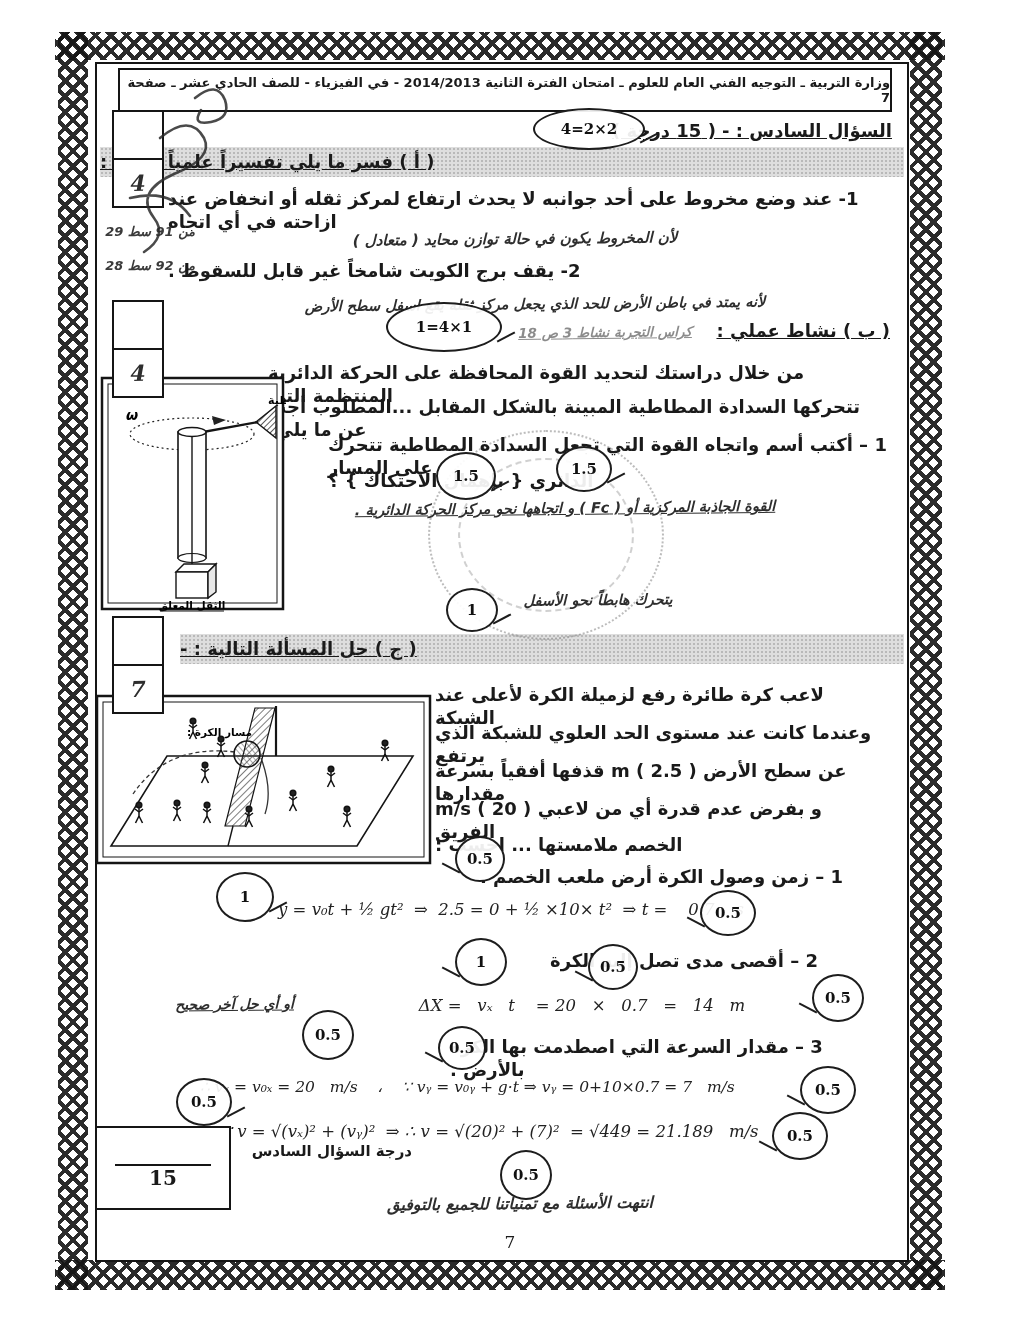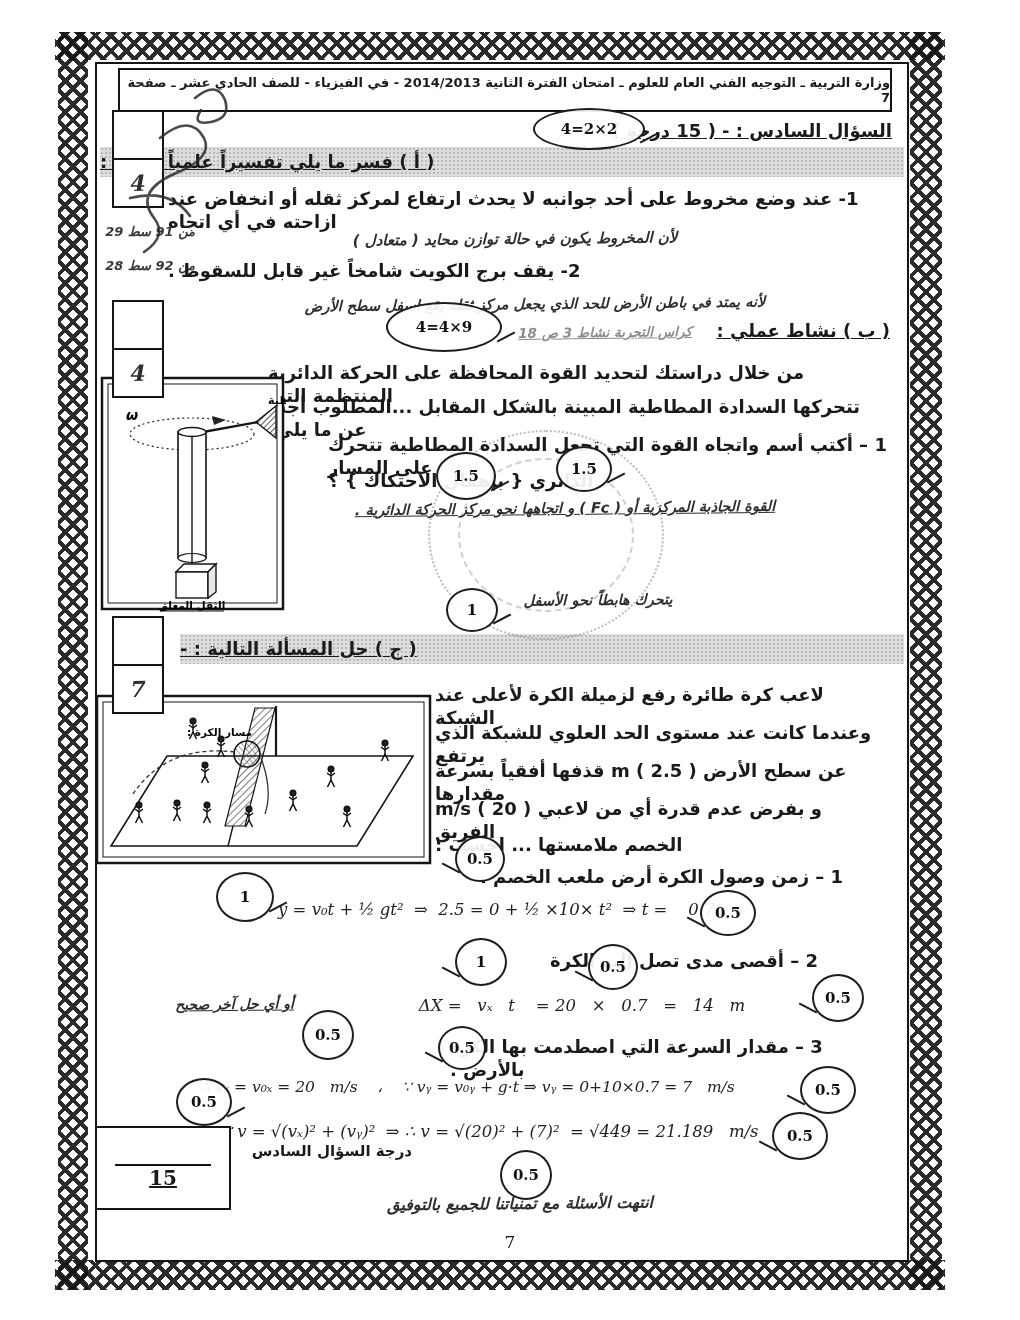--- a/index.html
+++ b/index.html
@@ -74,21 +74,21 @@
 
   <div class="abs arb line" style="right:132px;top:260px;width:720px;">2- يقف برج الكويت شامخاً غير قابل للسقوط .</div>
   <div class="abs arb hand" style="left:290px;top:296px;width:490px;text-align:center;font-size:14.5px;">لأنه يمتد في باطن الأرض للحد الذي يجعل مركز ثقله يقع اسفل سطح الأرض</div>
 
   <div class="scorebox" style="left:112px;top:300px;">
     <div class="cell"></div>
     <div class="cell hand">4</div>
   </div>
   <div class="abs arb line u" style="right:130px;top:320px;">( ب ) نشاط عملي :</div>
   <div class="abs arb hand u" style="left:505px;top:324px;width:200px;opacity:.55;font-size:13.5px;text-align:center;">كراس التجربة نشاط 3 ص 18</div>
-  <div class="bubble tail-r" style="left:386px;top:302px;width:112px;height:46px;">4=4×9</div>
+  <div class="bubble tail-r" style="left:386px;top:302px;width:112px;height:46px;">1=4×1</div>
 
   <div class="abs arb line" style="right:132px;top:362px;width:620px;">من خلال دراستك لتحديد القوة المحافظة على الحركة الدائرية المنتظمة التي</div>
   <div class="abs arb line" style="right:132px;top:396px;width:620px;">تتحركها السدادة المطاطية المبينة بالشكل المقابل ...المطلوب أجب عن ما يلي:</div>
 
   <svg class="abs" style="left:100px;top:376px;z-index:4;" width="186" height="236" viewBox="0 0 186 236">
     <defs>
       <pattern id="hatchA" width="4" height="4" patternTransform="rotate(45)" patternUnits="userSpaceOnUse">
         <line x1="0" y1="0" x2="0" y2="4" stroke="#333" stroke-width="1.6"></line>
       </pattern>
     </defs>
@@ -195,19 +195,19 @@
   <div class="bubble tail-l" style="left:438px;top:1026px;width:44px;height:40px;">0.5</div>
   <div class="abs eq" style="left:200px;top:1078px;width:600px;text-align:left;font-size:15.5px;">∴ vₓ = v₀ₓ = 20   m/s    ،    ∵ vᵧ = v₀ᵧ + g·t ⇒ vᵧ = 0+10×0.7 = 7   m/s</div>
   <div class="bubble tail-r" style="left:176px;top:1078px;width:52px;height:44px;">0.5</div>
   <div class="bubble tail-l" style="left:800px;top:1066px;width:52px;height:44px;">0.5</div>
   <div class="abs eq" style="left:215px;top:1122px;width:550px;text-align:center;">∵ v = √(vₓ)² + (vᵧ)²  ⇒ ∴ v = √(20)² + (7)²  = √449 = 21.189   m/s</div>
   <div class="bubble tail-l" style="left:772px;top:1112px;width:52px;height:44px;">0.5</div>
   <div class="bubble" style="left:500px;top:1150px;width:48px;height:46px;">0.5</div>
 
   <div class="abs" style="left:95px;top:1126px;width:132px;height:80px;border:2px solid #151515;background:#fff;">
     <div style="margin:36px 18px 0 18px;border-top:2px solid #151515;"></div>
-    <div style="text-align:center;font-size:20px;font-weight:bold;font-family:'DejaVu Serif',serif;text-decoration:underline;">15</div>
+    <div style="text-align:center;font-size:20px;font-weight:bold;font-family:'DejaVu Serif',serif;">15</div>
   </div>
   <div class="abs arb b" style="left:232px;top:1142px;width:180px;font-size:15px;">درجة السؤال السادس</div>
   <div class="abs arb hand" style="left:310px;top:1194px;width:420px;text-align:center;font-size:16px;">انتهت الأسئلة   مع تمنياتنا للجميع بالتوفيق</div>
   <div class="abs" style="left:0;top:1232px;width:1020px;text-align:center;font-size:17px;font-family:'DejaVu Serif',serif;">7</div>
 
 </div>
 
 </body></html>

